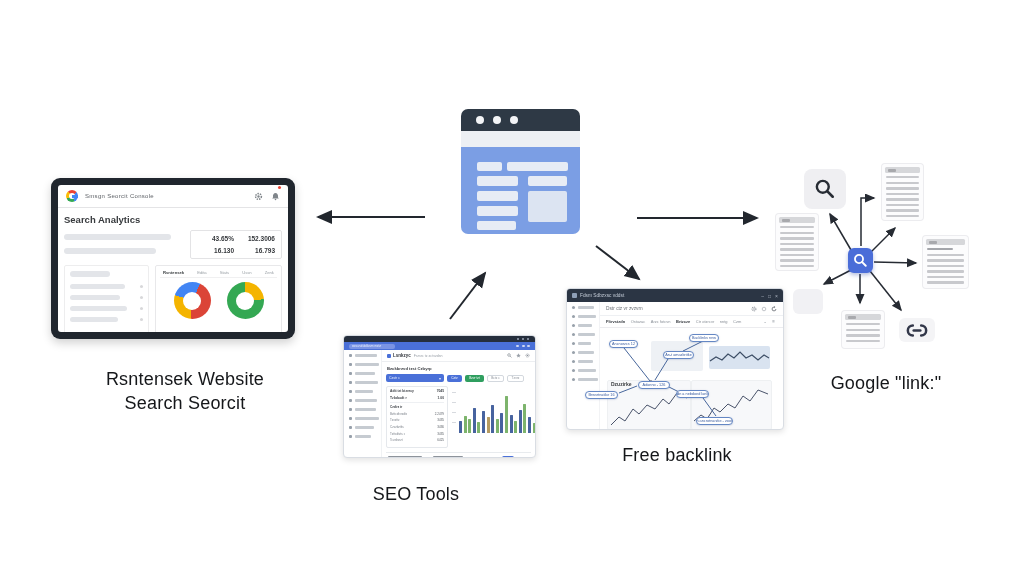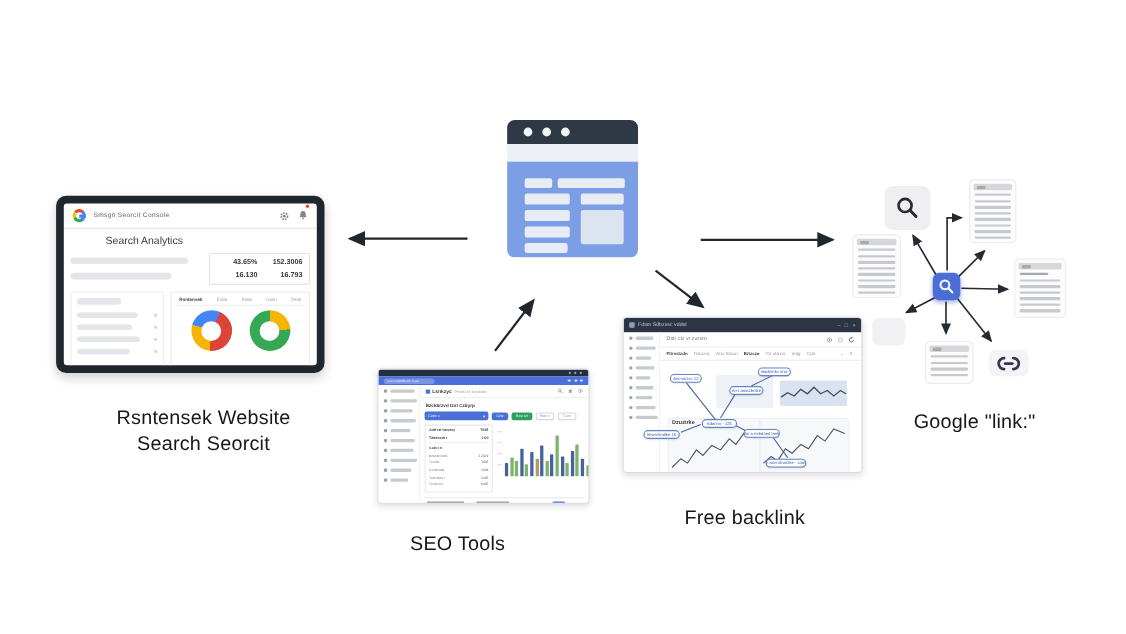--- a/index.html
+++ b/index.html
@@ -24,21 +24,21 @@
   .sc-in{background:#fff;border-radius:3px;height:100%;overflow:hidden;display:flex;flex-direction:column;}
   .sc-head{height:22px;display:flex;align-items:center;padding:0 8px;border-bottom:1px solid #e4e4e6;flex:none;}
   .glogo{width:12px;height:12px;border-radius:50%;position:relative;flex:none;
     background:conic-gradient(from -45deg,#ea4335 0 25%,#4285f4 25% 55%,#34a853 55% 80%,#fbbc05 80% 100%);}
   .glogo::after{content:"";position:absolute;inset:3px;background:#fff;border-radius:50%;}
   .glogo::before{content:"";position:absolute;right:0;top:5px;width:6px;height:3px;background:#4285f4;z-index:2;}
   .sc-title{font-size:6px;color:#5f6368;margin-left:7px;letter-spacing:.3px;}
   .sc-headicons{margin-left:auto;display:flex;align-items:center;gap:8px;}
   .belldot{position:relative;}
   .belldot::after{content:"";position:absolute;right:-1px;top:-1px;width:3px;height:3px;border-radius:50%;background:#ea4335;}
-  .sc-section{font-size:9.5px;font-weight:normal;color:#383b3e;padding:6px 0 0 6px;flex:none;margin-left:32px;}
+  .sc-section{font-size:9.5px;font-weight:bold;color:#383b3e;padding:6px 0 0 6px;flex:none;}
   .sc-row1{display:flex;gap:6px;margin:5px 6px 0 6px;flex:none;}
   .phbar{background:#e3e5e9;border-radius:3px;height:6px;}
   .sc-stats{width:92px;border:1px solid #e3e3e5;border-radius:2px;display:grid;grid-template-columns:1fr 1fr;gap:5px 4px;padding:4px 6px;box-sizing:border-box;}
   .sc-stat{font-size:6.5px;font-weight:bold;color:#35383c;text-align:right;white-space:nowrap;}
   .sc-row2{display:flex;gap:6px;margin:6px 6px 0 6px;flex:1;}
   .sc-list{width:85px;border:1px solid #ededee;border-radius:2px;padding:5px;box-sizing:border-box;}
   .sc-listrow{display:flex;align-items:center;justify-content:space-between;margin-bottom:6px;}
   .sc-dot{width:3px;height:3px;border-radius:50%;background:#d8d8da;flex:none;}
   .sc-chartcard{flex:1;border:1px solid #e8e8ea;border-radius:2px;padding:3px 4px;box-sizing:border-box;}
   .sc-tabs{display:flex;justify-content:space-between;align-items:center;padding:1px 3px 2px 3px;border-bottom:1px solid #f0f0f1;}
@@ -531,21 +531,21 @@
 
     <div class="callout" style="left:42px;top:51px;width:29px">Ancnorzcs 12</div>
     <div class="callout" style="left:122px;top:45px;width:30px">Backlinks nnw</div>
     <div class="callout" style="left:96px;top:62px;width:31px">An-t amazbritke</div>
     <div class="callout" style="left:71px;top:92px;width:32px">Adanno - 126</div>
     <div class="callout" style="left:18px;top:102px;width:33px">Brwsrtnatike 16</div>
     <div class="callout" style="left:109px;top:101px;width:33px">An a nebdoed lank</div>
     <div class="callout" style="left:129px;top:128px;width:37px">An ancrotnarzke - zooke</div>
   </div>
 
-  <div class="biglabel" style="left:577px;top:458px;width:200px">
+  <div class="biglabel" style="left:577px;top:443px;width:200px">
     <span style="display:block">Free backlink</span>
   </div>
 
   <div class="node tile" style="left:804px;top:169px;width:42px;height:40px">
     <svg width="22" height="22" viewBox="0 0 20 20">
       <circle cx="8" cy="8" r="5.4" fill="none" stroke="#272c34" stroke-width="2.2"></circle>
       <line x1="12.2" y1="12.2" x2="17" y2="17" stroke="#272c34" stroke-width="2.4" stroke-linecap="round"></line>
     </svg>
   </div>
 

